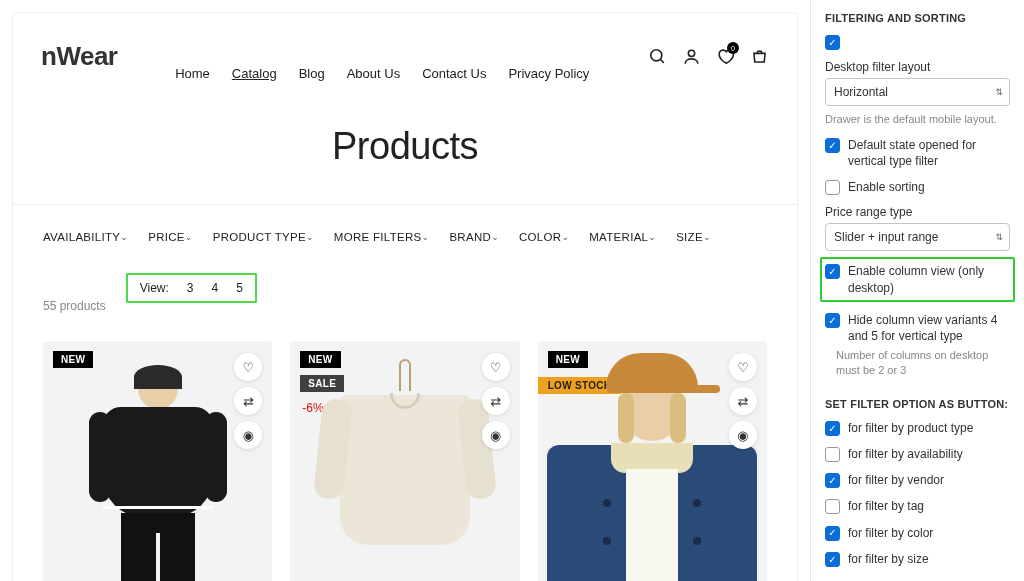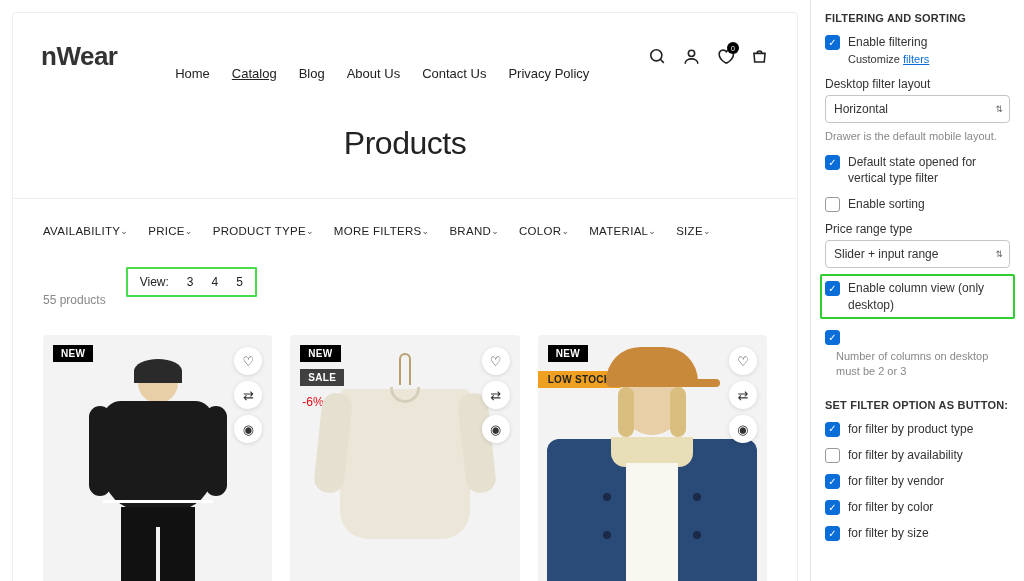--- a/index.html
+++ b/index.html
@@ -12,21 +12,21 @@
 
 .topbar { display: flex; align-items: center; justify-content: space-between; padding: 18px 28px; }
 .brand { font-size: 26px; font-weight: 700; color: #333; letter-spacing: -0.5px; }
 .nav { display: flex; gap: 22px; font-size: 13px; color: #222; margin-top: 35px; }
 .nav a { text-decoration: none; color: #222; }
 .nav a.active { text-decoration: underline; font-weight: 500; }
 .topbar-icons { display: flex; gap: 14px; align-items: center; }
 .topbar-icons .ico { width: 20px; height: 20px; display: inline-flex; align-items: center; justify-content: center; position: relative; }
 .badge-dot { position: absolute; top: -4px; right: -4px; background: #000; color: #fff; width: 12px; height: 12px; border-radius: 50%; font-size: 7px; display: flex; align-items: center; justify-content: center; }
 
-.page-title { text-align: center; font-size: 32px; font-weight: 400; color: #222; padding: 26px 0 36px; letter-spacing: -0.5px; }
+.page-title { text-align: center; font-size: 38px; font-weight: 400; color: #222; padding: 26px 0 36px; letter-spacing: -0.5px; }
 
 .filter-bar { display: flex; align-items: center; padding: 26px 30px 14px; gap: 20px; font-size: 11.5px; color: #222; flex-wrap: wrap; border-top: 1px solid #eee; }
 .filter-item { display: inline-flex; align-items: center; cursor: pointer; white-space: nowrap; letter-spacing: 0.3px; }
 .chev { font-size: 9px; color: #555; }
 .spacer { flex: 1; }
 .prod-count { color: #888; font-size: 12px; margin-top: 36px; }
 .view-box { border: 2px solid #4bdc4b; padding: 6px 12px; display: inline-flex; align-items: flex-end; gap: 18px; font-size: 12px; border-radius: 1px; }
 .view-box .vn { color: #222; cursor: pointer; }
 
 .grid { display: flex; gap: 18px; padding: 14px 30px 20px; }
@@ -249,24 +249,20 @@
     </div>
   </div>
 </div>
 
 <div class="side">
   <div class="side-inner">
     <div class="sec-title">FILTERING AND SORTING</div>
 
     <div class="chk-row">
       <span class="chk on">✓</span>
-      <div>
-        <div>Enable filtering</div>
-        <div style="font-size:11px;margin-top:2px"><span>Customize </span><span class="sub-link">filters</span></div>
-      </div>
     </div>
 
     <label class="lbl">Desktop filter layout</label>
     <div class="sel-wrap">
       <div class="sel">Horizontal</div>
     </div>
     <div class="hint">Drawer is the default mobile layout.</div>
 
     <div class="chk-row">
       <span class="chk on">✓</span>
@@ -285,38 +281,43 @@
 
     <div class="hl">
       <div class="chk-row" style="margin-bottom:0">
         <span class="chk on">✓</span>
         <span>Enable column view (only desktop)</span>
       </div>
     </div>
 
     <div class="chk-row">
       <span class="chk on">✓</span>
+      <span>Hide column view variants 4 and 5 for vertical type</span>
     </div>
     <div class="hint indent">Number of columns on desktop must be 2 or 3</div>
 
     <div class="sec-title mt">SET FILTER OPTION AS BUTTON:</div>
 
     <div class="chk-row">
         <span class="chk on">✓</span>
         <span>for filter by product type</span>
       </div>
     <div class="chk-row">
         <span class="chk"></span>
         <span>for filter by availability</span>
       </div>
     <div class="chk-row">
         <span class="chk on">✓</span>
         <span>for filter by vendor</span>
       </div>
     <div class="chk-row">
+        <span class="chk"></span>
+        <span>for filter by tag</span>
+      </div>
+    <div class="chk-row">
         <span class="chk on">✓</span>
         <span>for filter by color</span>
       </div>
     <div class="chk-row">
         <span class="chk on">✓</span>
         <span>for filter by size</span>
       </div>
 
   </div>
 </div>

